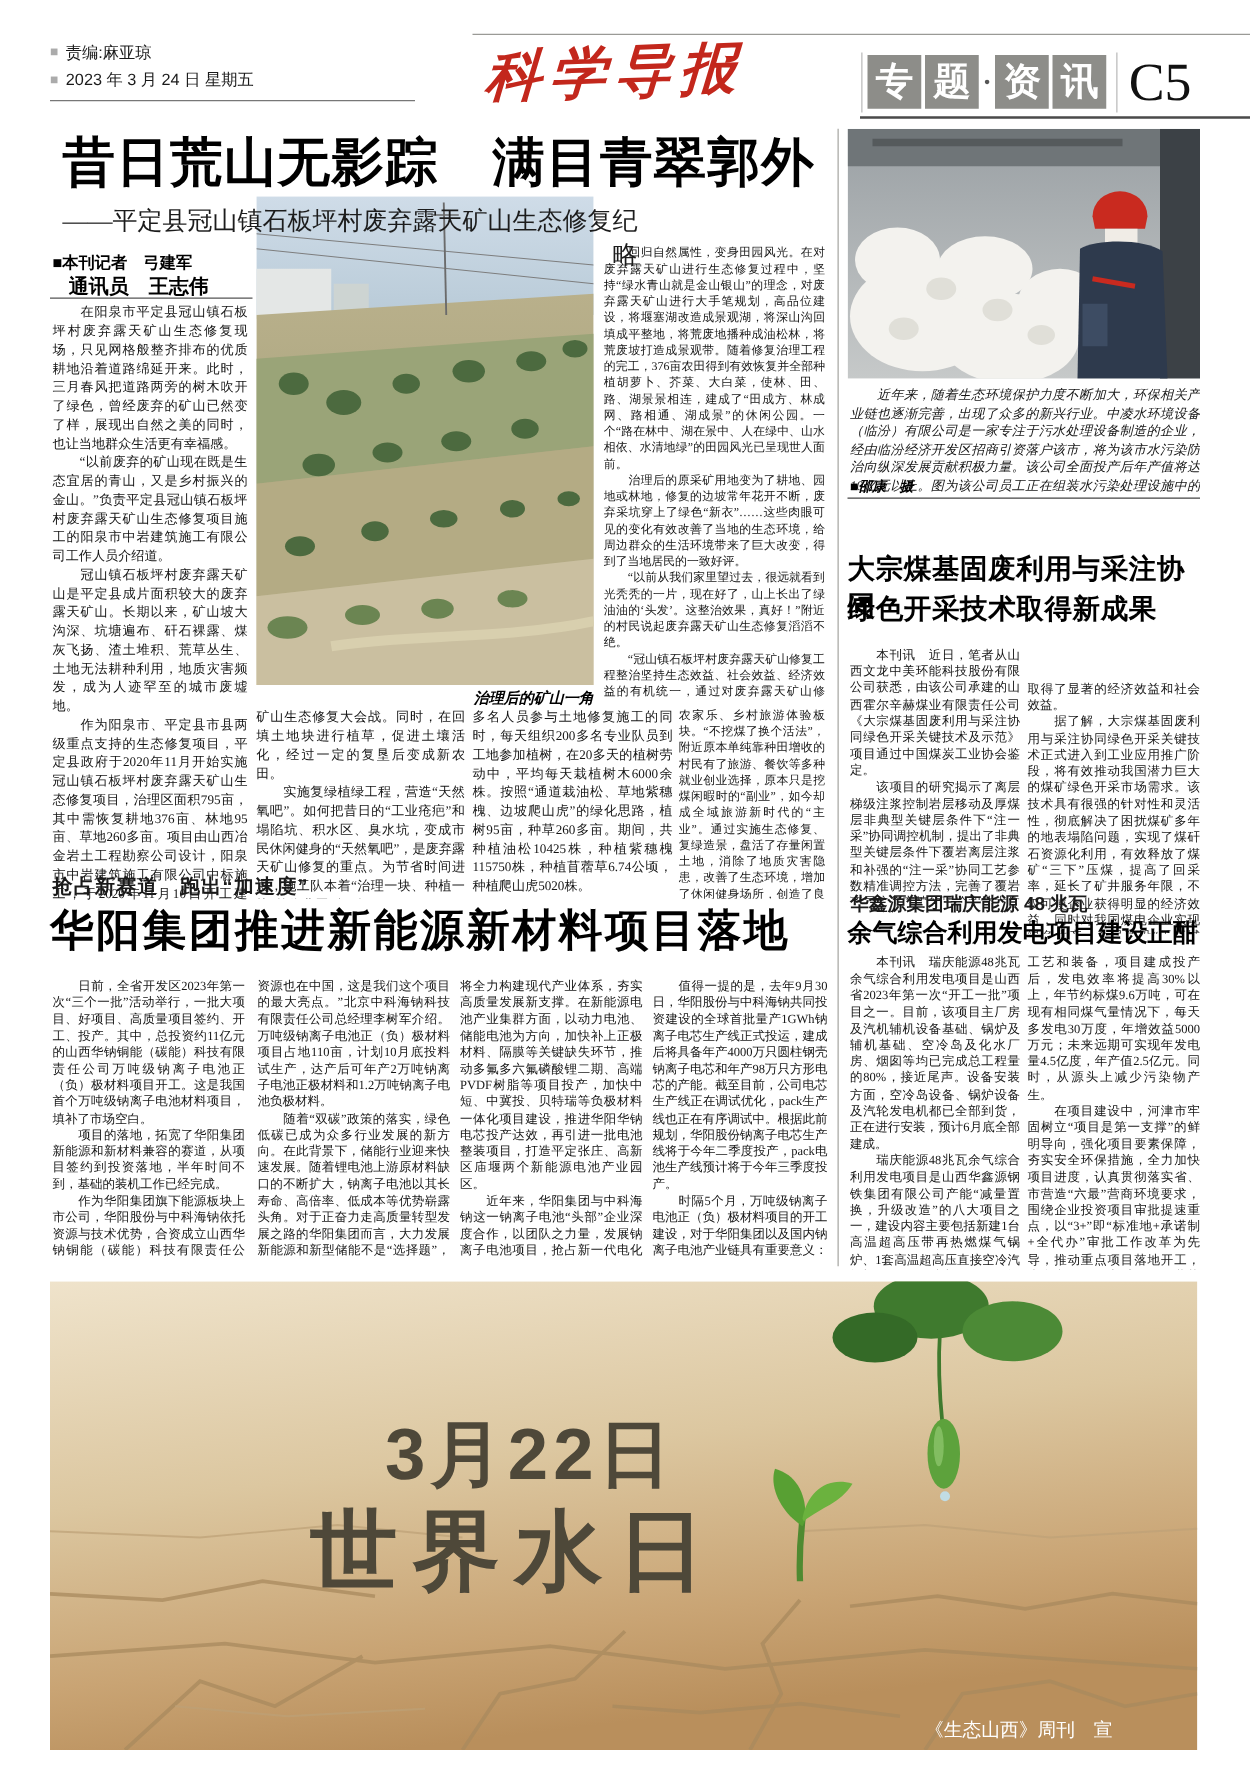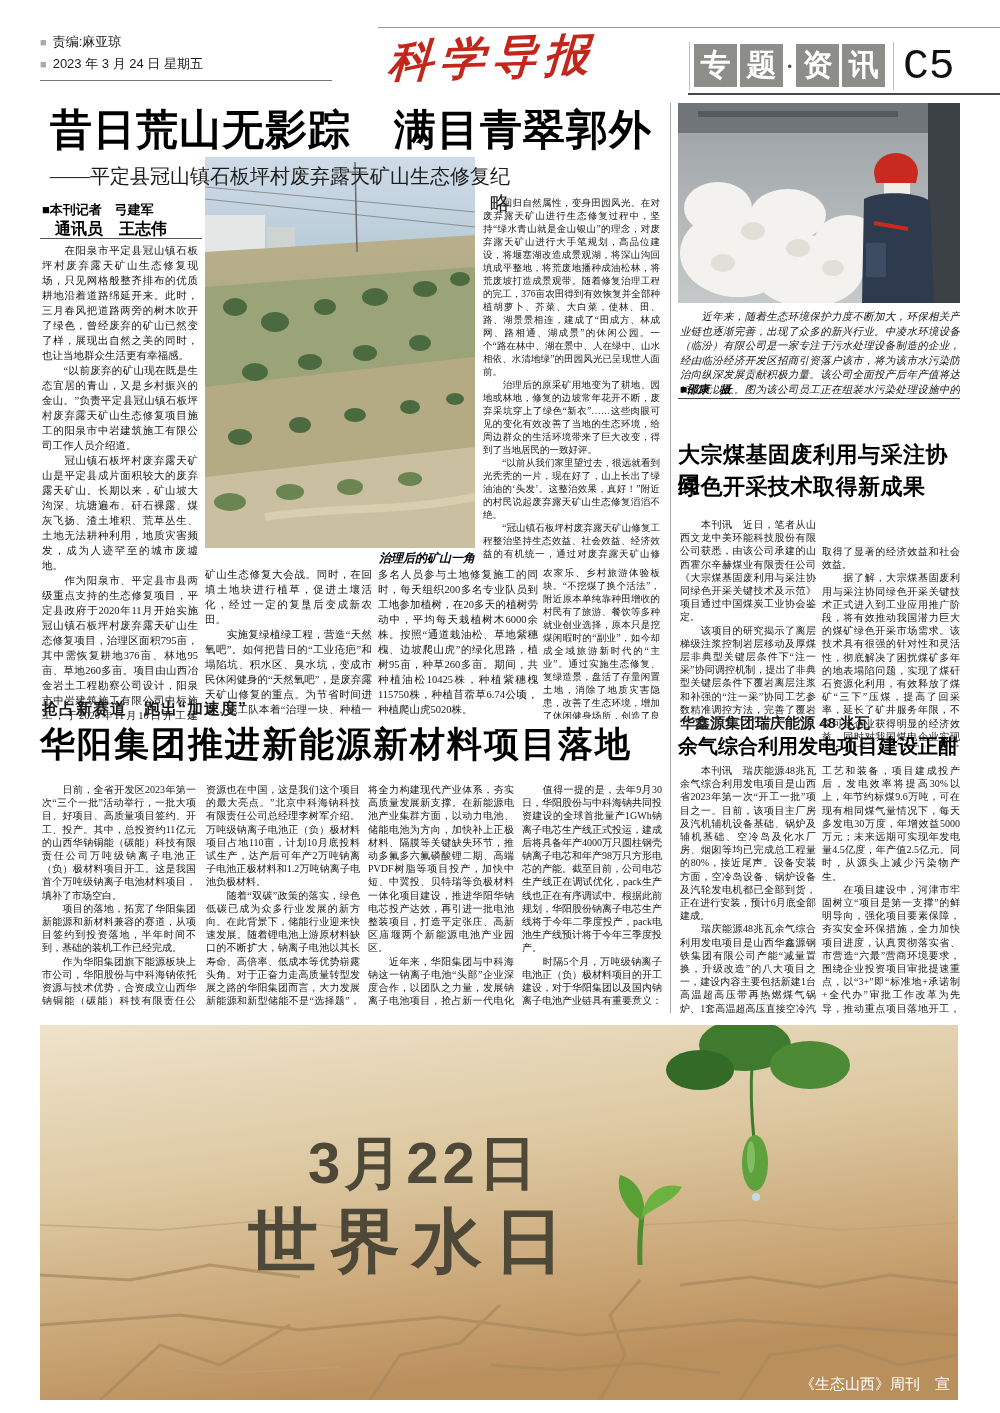--- a/index.html
+++ b/index.html
@@ -8,21 +8,21 @@
   .abs{position:absolute;}
   .rule{background:#9a9a96;}
   
   .meta-line{font-family:"Liberation Sans",sans-serif;font-size:13px;color:#1a1a1a;display:flex;gap:6px;align-items:center;}
   .meta-sq{color:#ababab;font-size:11px;}
   .masthead{font-style:italic;font-weight:bold;letter-spacing:7px;transform:rotate(-2deg) skewX(-5deg);
             font-size:45px;font-family:"Liberation Serif",serif;}
   .secbox{width:43px;height:43px;display:flex;align-items:center;justify-content:center;
           color:#fff;font-size:30px;font-weight:bold;font-family:"Liberation Sans",sans-serif;}
   .secdot{font-size:22px;color:#555;align-self:center;font-weight:bold;}
-  .pageno{font-family:Liberation Mono, monospace;font-size:43px;color:#111;line-height:1;}
+  .pageno{font-family:Liberation Serif, serif;font-size:43px;color:#111;line-height:1;}
   
   .col{white-space:pre-line;text-align:justify;overflow:hidden;color:#151515;}
   .f-body{font-size:10.5px;line-height:15px;}
   .f-small{font-size:10px;line-height:13.2px;}
   .f-tiny{font-size:9.5px;line-height:13px;}
   .hl{font-family:"Liberation Sans",sans-serif;font-weight:bold;color:#000;}
   .kicker{font-family:"Liberation Sans",sans-serif;font-weight:bold;color:#1a1a1a;}
   .caption-kai{font-style:italic;}
   .photo{overflow:hidden;}
   .photo svg{display:block;}
@@ -246,16 +246,16 @@
         <ellipse cx="770" cy="40" rx="40" ry="24" fill="#4c8a36"></ellipse>
         <ellipse cx="660" cy="45" rx="34" ry="20" fill="#346a27"></ellipse>
         <path d="M712,40 C710,70 712,95 714,115" stroke="#3f7a2e" stroke-width="3" fill="none"></path>
         <ellipse cx="715" cy="138" rx="13" ry="28" fill="#5da23c"></ellipse>
         <ellipse cx="711" cy="132" rx="4" ry="16" fill="#8cc46a" opacity="0.8"></ellipse>
         <circle cx="716" cy="172" r="4" fill="#bfe0ee" opacity="0.9"></circle>
       </g>
     </svg>
     <div class="abs hl" style="left:268px;top:100px;font-size:58px;letter-spacing:4px;color:#4e4839;text-shadow:2px 2px 0 #c9b astraigh;">3月22日</div>
     <div class="abs hl" style="left:208px;top:170px;font-size:70px;letter-spacing:12px;color:#4e4839;">世界水日</div>
-    <div class="abs" style="left:700px;top:350px;width:210px;text-align:right;font-size:15px;color:#ffffff;font-family:'Liberation Sans',sans-serif;">《生态山西》周刊　宣</div>
+    <div class="abs" style="left:700px;top:350px;width:210px;font-size:15px;color:#ffffff;font-family:'Liberation Sans',sans-serif;">《生态山西》周刊　宣</div>
   </div>
 
 </div>
 
 </body></html>

